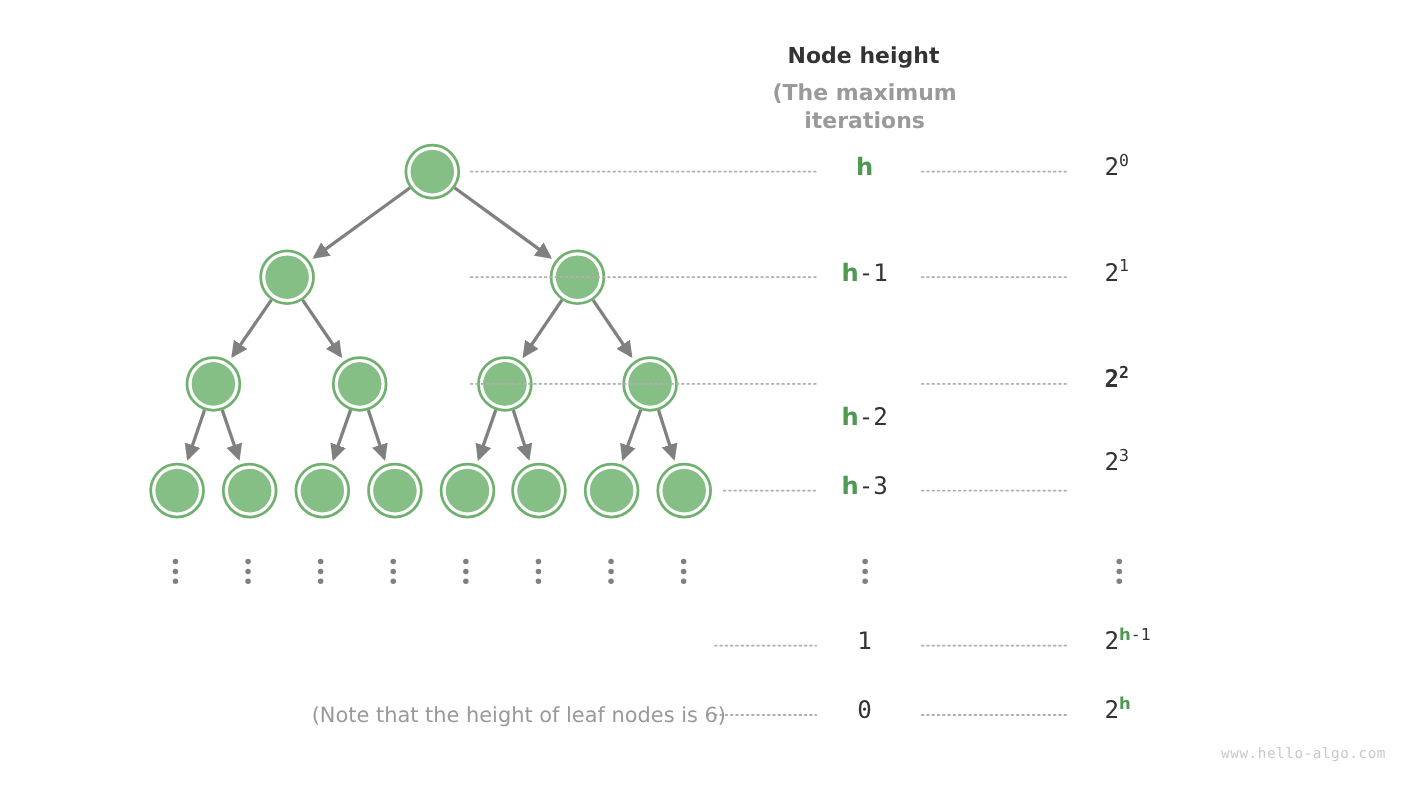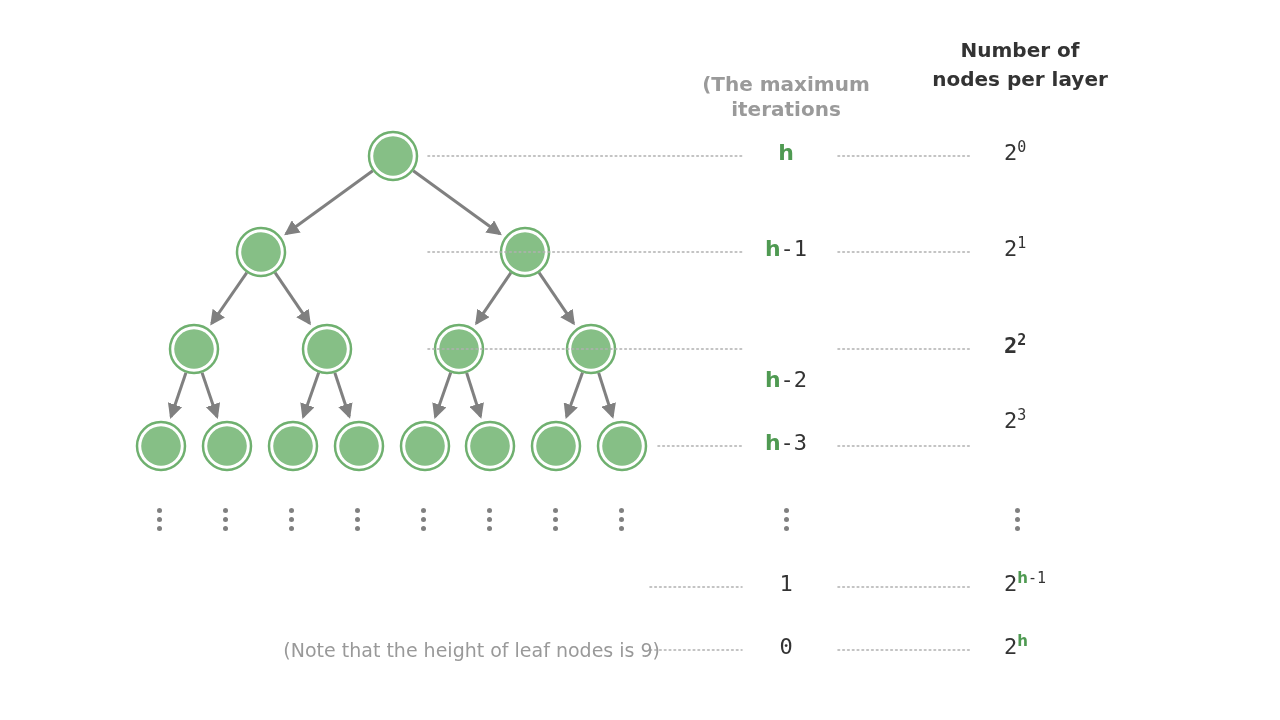--- a/index.html
+++ b/index.html
@@ -252,29 +252,26 @@
         <line x1="838" y1="349" x2="970" y2="349" stroke="#b0b0b0" stroke-width="1.6" stroke-dasharray="1.6 3.2" stroke-linecap="round"></line>
         <line x1="658" y1="446" x2="742" y2="446" stroke="#b0b0b0" stroke-width="1.6" stroke-dasharray="1.6 3.2" stroke-linecap="round"></line>
         <line x1="838" y1="446" x2="970" y2="446" stroke="#b0b0b0" stroke-width="1.6" stroke-dasharray="1.6 3.2" stroke-linecap="round"></line>
         <line x1="650" y1="587" x2="742" y2="587" stroke="#b0b0b0" stroke-width="1.6" stroke-dasharray="1.6 3.2" stroke-linecap="round"></line>
         <line x1="838" y1="587" x2="970" y2="587" stroke="#b0b0b0" stroke-width="1.6" stroke-dasharray="1.6 3.2" stroke-linecap="round"></line>
         <line x1="650" y1="650" x2="742" y2="650" stroke="#b0b0b0" stroke-width="1.6" stroke-dasharray="1.6 3.2" stroke-linecap="round"></line>
         <line x1="838" y1="650" x2="970" y2="650" stroke="#b0b0b0" stroke-width="1.6" stroke-dasharray="1.6 3.2" stroke-linecap="round"></line>
       </g>
   </svg>
 
+  <div class="col-header" id="hdr-height">Node height</div>
 
   <div id="hdr-height-sub">
     <div>(The maximum iterations</div>
   </div>
 
-  <div class="col-header" id="hdr-count">
-    <div>Number of</div>
-    <div>nodes per layer</div>
-  </div>
 
   <div id="row-labels">
       <div class="height-label" style="left: 726px; top: 140px;"><span class="hv">h</span></div>
       <div class="count-label" style="left: 1004px; top: 140px;"><span>2</span><sup><span>0</span></sup></div>
       <div class="height-label" style="left: 726px; top: 236px;"><span class="hv">h</span><span class="op">-1</span></div>
       <div class="count-label" style="left: 1004px; top: 236px;"><span>2</span><sup><span>1</span></sup></div>
       <div class="height-label" style="left: 726px; top: 333px; margin-top: 34px;"><span class="hv">h</span><span class="op">-2</span></div>
       <div class="count-label" style="left: 1004px; top: 333px; font-weight: bold;"><span>2</span><sup><span>2</span></sup></div>
       <div class="height-label" style="left: 726px; top: 430px;"><span class="hv">h</span><span class="op">-3</span></div>
       <div class="count-label" style="left: 1004px; top: 408px;"><span>2</span><sup><span>3</span></sup></div>
@@ -330,16 +327,17 @@
         <i></i>
         <i></i>
       </div>
       <div class="vdots" style="left: 1012px; top: 508px;">
         <i></i>
         <i></i>
         <i></i>
       </div>
     </div>
 
-  <div id="note">(Note that the height of leaf nodes is 9)</div>
-
+  <div id="note">(Note that the height of leaf nodes is 6)</div>
+
+  <div id="watermark">www.hello-algo.com</div>
 
 </div>
 
 </body></html>

